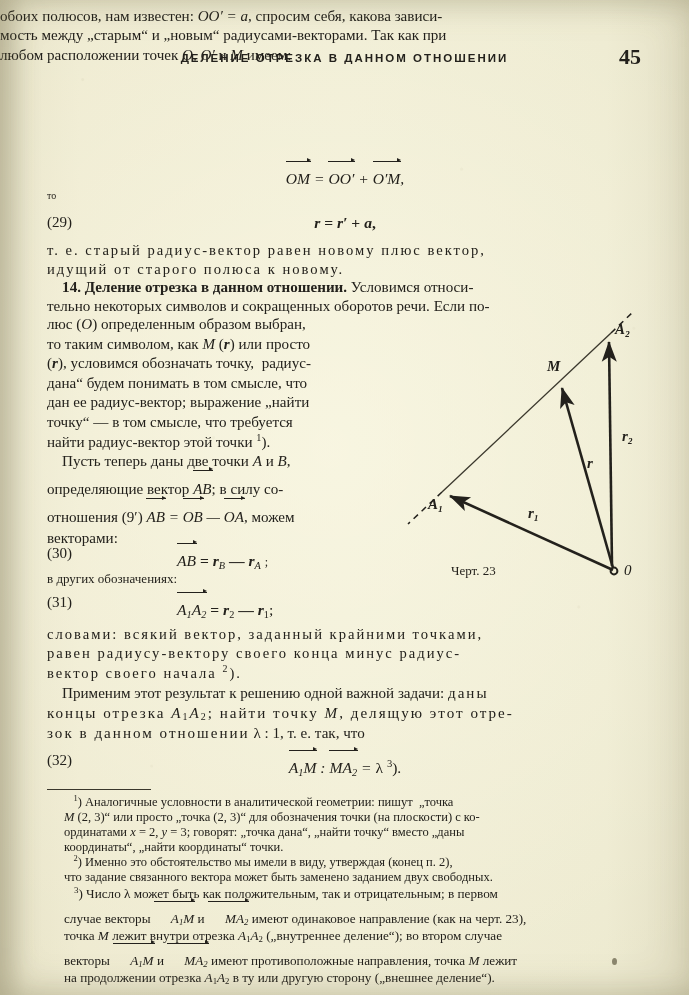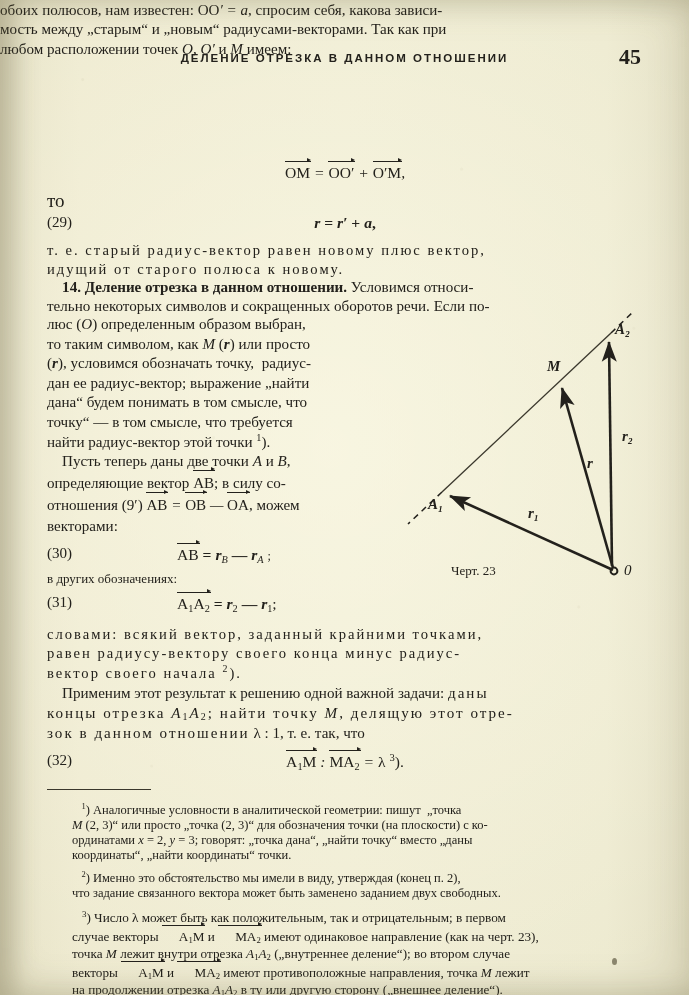--- a/index.html
+++ b/index.html
@@ -42,21 +42,21 @@
   #body{left:47px;top:84px;width:596px;font-size:15.1px;line-height:19.4px;text-align:justify;}
   .lines div{white-space:pre;}
   .sp{letter-spacing:2.0px;}
   .b{font-weight:bold;}
   .mi{font-style:italic;font-family:"Liberation Serif",serif;}
   .bi{font-weight:bold;font-style:italic;}
   sup{font-size:.68em;vertical-align:super;line-height:0;}
   sub{font-size:.66em;vertical-align:-.25em;line-height:0;}
 
   
-  .vec{position:relative;display:inline-block;padding-top:1px;}
+  .vec{position:relative;display:inline-block;font-style:italic;padding-top:7px;}
   .vec::after{
     content:"";position:absolute;left:0;right:-1px;top:-2px;height:0;
     border-top:1.4px solid #23211c;
   }
   .vec::before{
     content:"";position:absolute;right:-1px;top:-4.6px;
     border-left:4px solid #23211c;border-top:2.6px solid transparent;border-bottom:2.6px solid transparent;
   }
 
   
@@ -68,21 +68,21 @@
   #narrow{position:absolute;left:47px;top:315px;width:352px;font-size:15.1px;line-height:19.6px;text-align:justify;}
 
   
   #figure{position:absolute;left:400px;top:300px;width:260px;height:300px;}
   #figcap{position:absolute;left:451px;top:563px;width:150px;text-align:left;font-size:13px;}
   .figlabel{position:absolute;font-style:italic;font-size:15px;font-weight:bold;}
 
   
   #fnrule{position:absolute;left:47px;top:789px;width:104px;border-top:1.1px solid #3a372c;}
   #notes{position:absolute;left:47px;top:795px;width:598px;font-size:12.5px;line-height:15.0px;text-align:justify;}
-  #notes .note{margin:8px;text-indent:17px;}
+  #notes .note{margin:0;text-indent:17px;}
   #note3{font-size:13.2px;line-height:17.6px;}
   .smudge{position:absolute;width:5px;height:7px;border-radius:50%;background:rgba(60,52,30,.55);}
 </style>
 </head>
 <body>
 
 <div id="page">
 
   <div id="head" class="txt">
     <span class="ht">ДЕЛЕНИЕ ОТРЕЗКА В ДАННОМ ОТНОШЕНИИ</span>
@@ -94,21 +94,21 @@
     <div>мость между „старым“ и „новым“ радиусами-векторами. Так как при</div>
     <div>любом расположении точек <span class="mi">O</span>, <span class="mi">O′</span> и <span class="mi">M</span> имеем:</div>
   </div>
 
   <div class="eqrow" style="top:163px;">
     <span class="eq">
       <span class="vec">OM</span> <span class="mi">=</span> <span class="vec">OO′</span> <span class="mi">+</span> <span class="vec">O′M</span><span class="mi">,</span>
     </span>
   </div>
 
-  <div class="txt" style="left:47px;top:190px;font-size:19px;">то</div>
+  <div class="txt" style="left:47px;top:190px;font-size:10px;">то</div>
 
   <div class="eqrow" style="top:214px;">
     <span class="eqnum">(29)</span>
     <span class="eq">
       <span class="bi">r</span> <span class="b">=</span> <span class="bi">r′</span> <span class="b">+</span> <span class="bi">a</span><span class="b">,</span>
     </span>
   </div>
 
   <div class="txt lines" style="left:47px;top:241px;width:596px;font-size:14.6px;line-height:19.4px;">
     <div class="sp">т. е. старый радиус-вектор равен новому плюс вектор,</div>
@@ -117,22 +117,22 @@
 
   <div class="txt lines" style="left:47px;top:278px;width:596px;font-size:15.1px;line-height:19.4px;">
     <div>    <span class="b">14.</span> <span class="b">Деление отрезка в данном отношении.</span><span> Условимся относи-</span></div>
     <div>тельно некоторых символов и сокращенных оборотов речи. Если по-</div>
   </div>
 
   <div id="narrow" class="lines">
     <div>люс (<span class="mi">O</span>) определенным образом выбран,</div>
     <div>то таким символом, как <span class="mi">M</span> (<span class="bi">r</span>) или просто</div>
     <div>(<span class="bi">r</span>), условимся обозначать точку,  радиус-</div>
+    <div>дана“ будем понимать в том смысле, что</div>
     <div>дан ее радиус-вектор; выражение „найти</div>
-    <div>дана“ будем понимать в том смысле, что</div>
     <div>точку“ — в том смысле, что требуется</div>
     <div>найти радиус-вектор этой точки <sup>1</sup>).</div>
     <div>    Пусть теперь даны две точки <span class="mi">A</span> и <span class="mi">B</span>,</div>
     <div style="line-height:21.5px;">определяющие вектор <span class="vec">AB</span>; в силу со-</div>
     <div style="line-height:21.5px;">отношения (9′) <span class="vec">AB</span> <span class="mi">=</span> <span class="vec">OB</span> <span class="mi">—</span> <span class="vec">OA</span>, можем</div>
     <div>векторами:</div>
   </div>
 
   <div class="eqrow" style="top:545px;width:400px;">
     <span class="eqnum">(30)</span>

